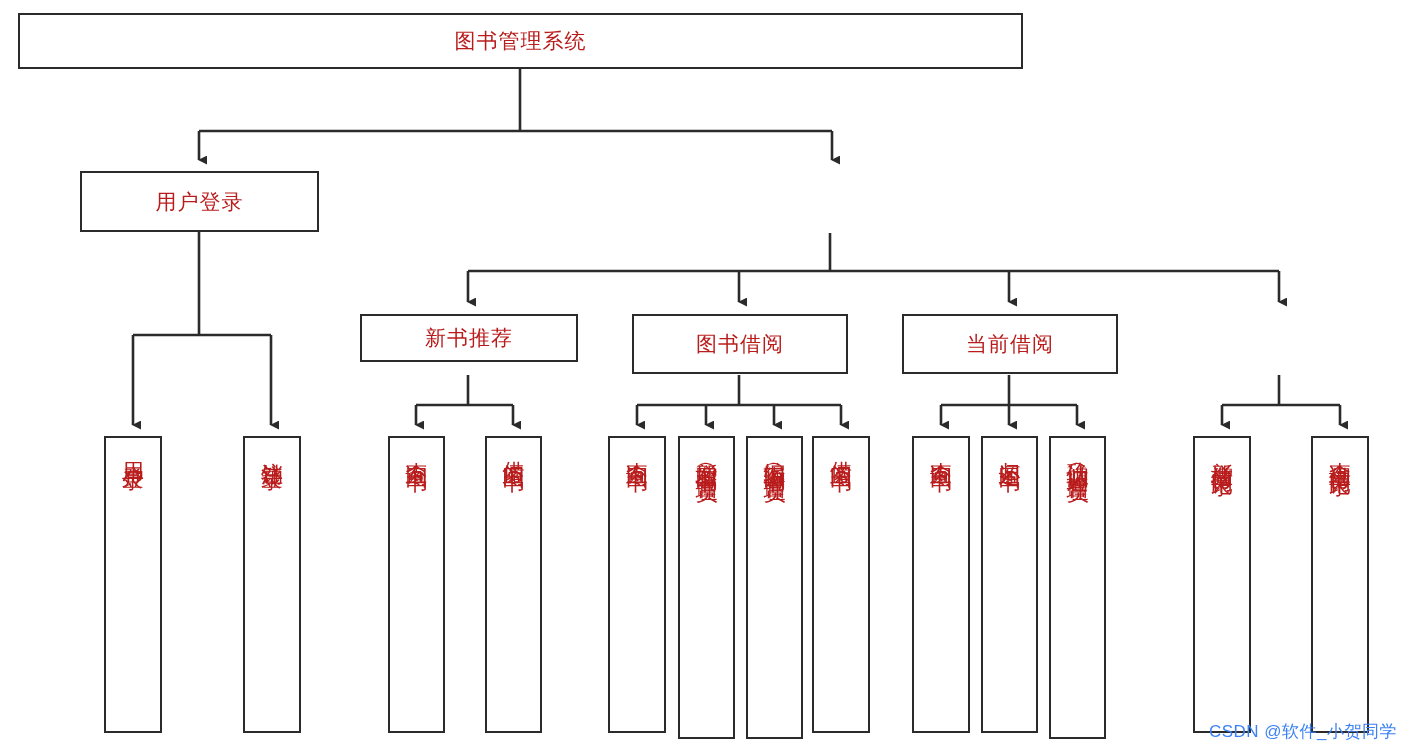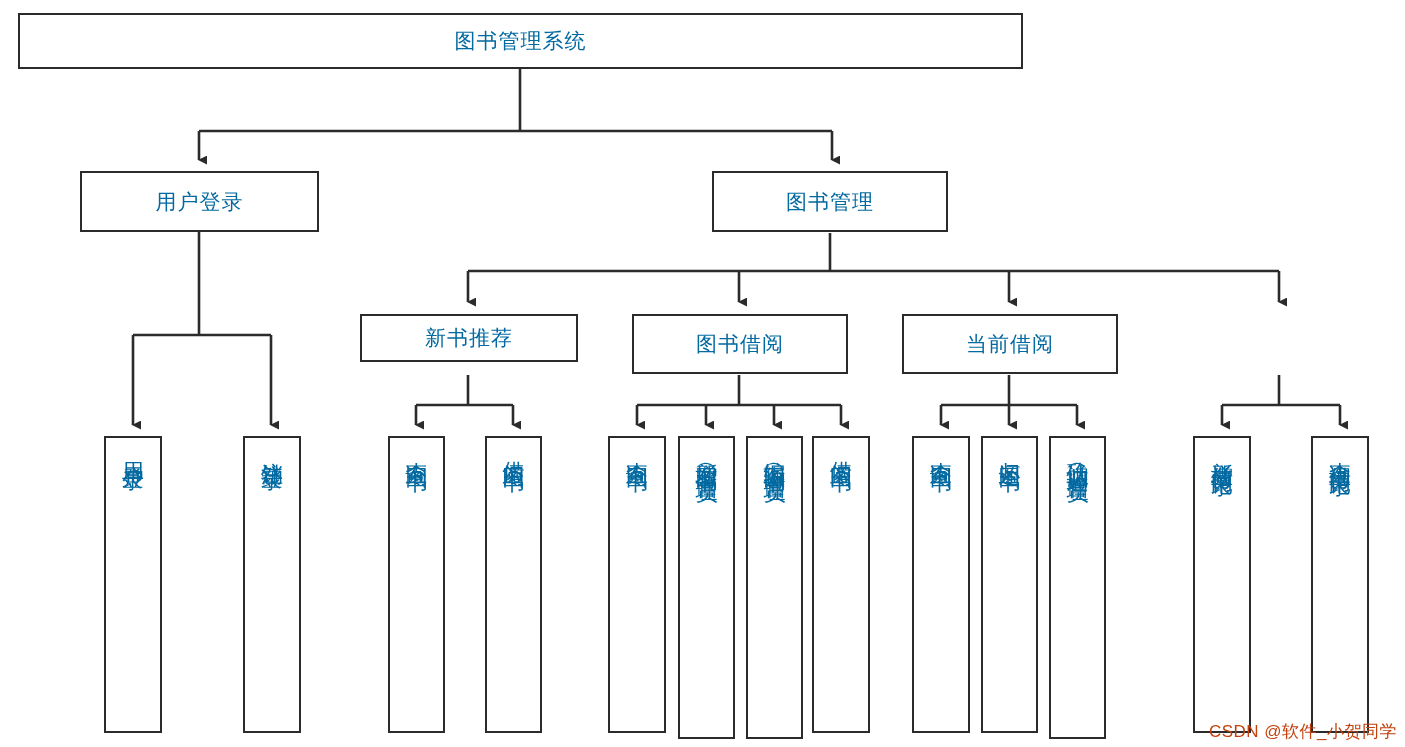--- a/index.html
+++ b/index.html
@@ -26,21 +26,21 @@
     height: 747px;
   }
   .node {
     position: absolute;
     box-sizing: border-box;
     border: 2px solid #2b2b2b;
     background: #ffffff;
     display: flex;
     align-items: center;
     justify-content: center;
-    color: #0369a1;
+    color: #b91c1c;
   }
   .node-h .node-label {
     font-size: 21px;
     line-height: 1.1;
     letter-spacing: 1px;
     white-space: nowrap;
   }
   .node-v {
     padding: 6px 0;
     align-items: flex-start;
@@ -52,21 +52,21 @@
     font-size: 22px;
     line-height: 1.18;
     letter-spacing: 3px;
     white-space: nowrap;
   }
   #watermark {
     position: absolute;
     right: 8px;
     bottom: 4px;
     font-size: 17px;
-    color: #c2410c;
+    color: #3b82f6;
     white-space: nowrap;
     letter-spacing: 0.5px;
     pointer-events: none;
   }
 </style>
 </head>
 <body>
 
 <div id="diagram-root">
 
@@ -120,23 +120,20 @@
     </g>
   </svg>
 
   <div class="node node-h" style="left:18px; top:13px; width:1005px; height:56px;">
     <span class="node-label">图书管理系统</span>
   </div>
 
   <div class="node node-h" style="left:80px; top:171px; width:239px; height:61px;">
     <span class="node-label">用户登录</span>
   </div>
-  <div class="node node-h" style="left:712px; top:171px; width:236px; height:61px;">
-    <span class="node-label">图书管理</span>
-  </div>
 
   <div class="node node-h" style="left:360px; top:314px; width:218px; height:48px;">
     <span class="node-label">新书推荐</span>
   </div>
   <div class="node node-h" style="left:632px; top:314px; width:216px; height:60px;">
     <span class="node-label">图书借阅</span>
   </div>
   <div class="node node-h" style="left:902px; top:314px; width:216px; height:60px;">
     <span class="node-label">当前借阅</span>
   </div>

